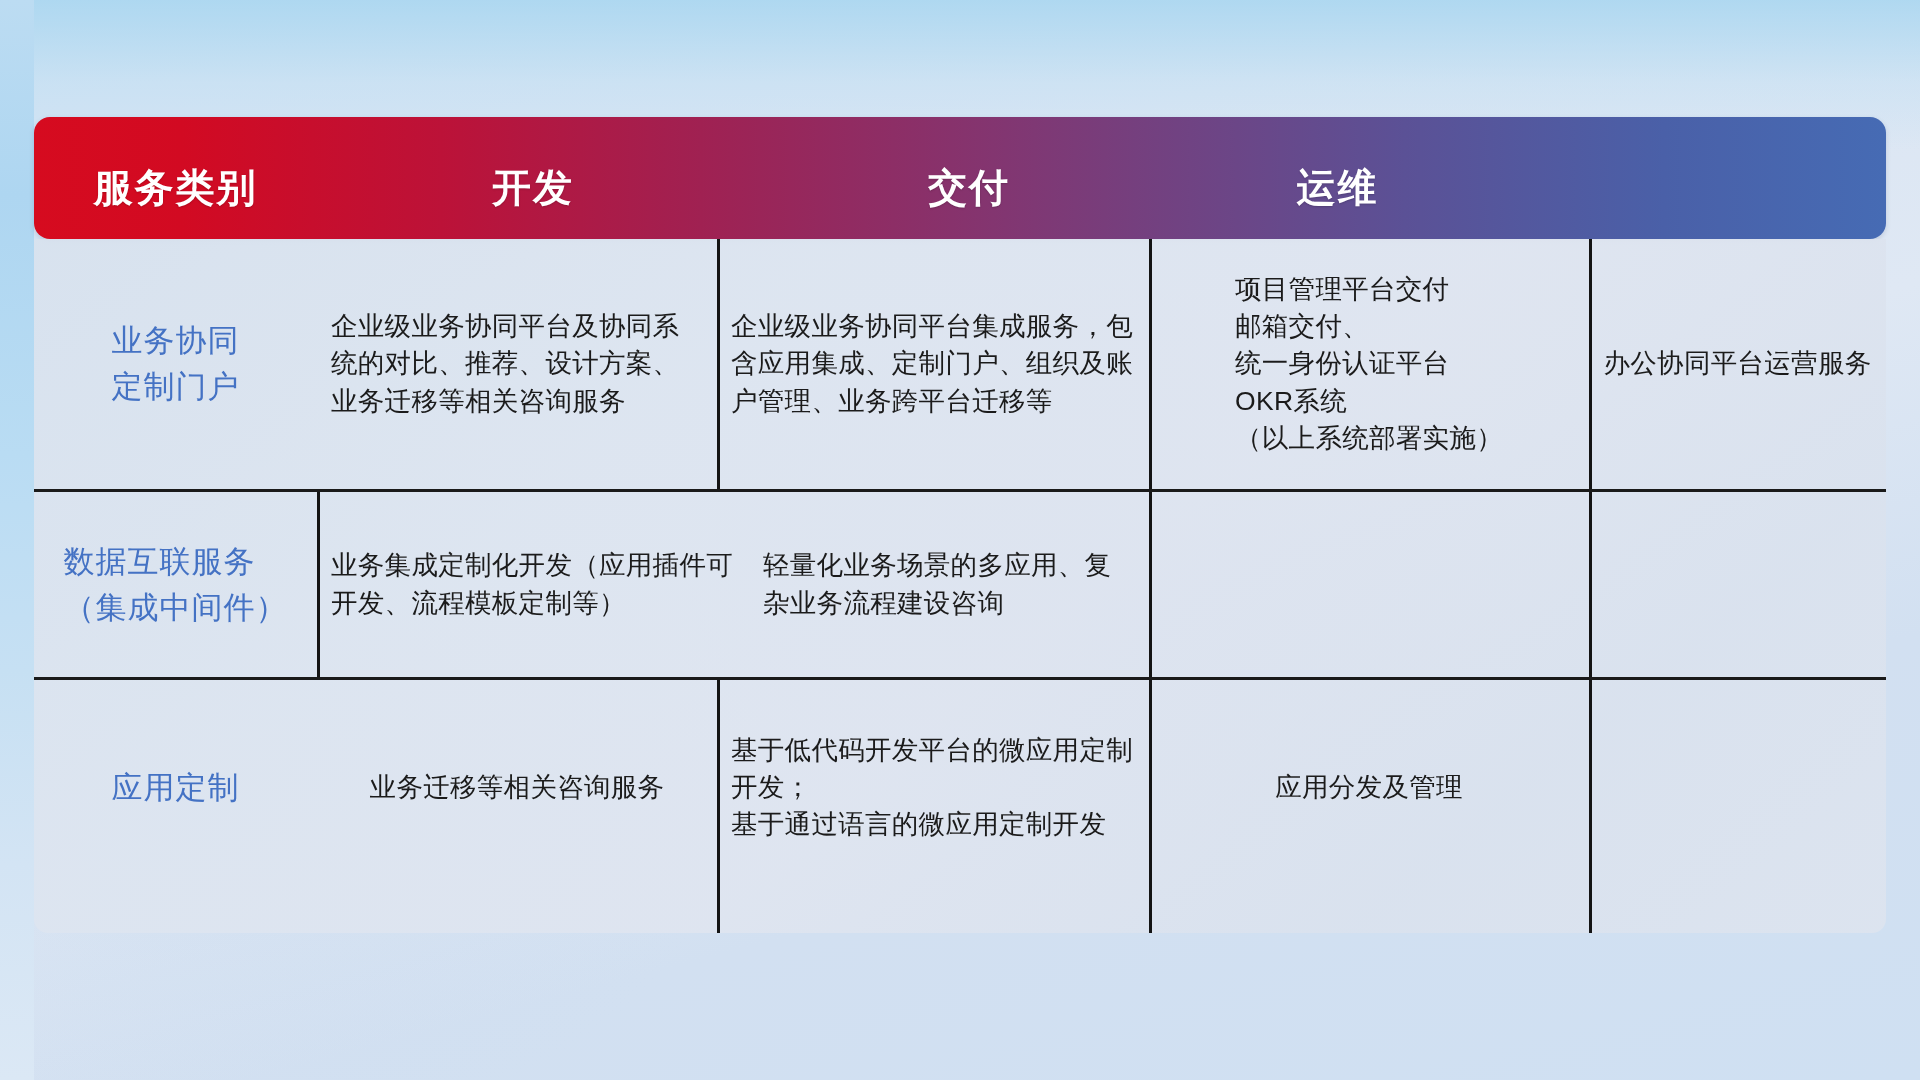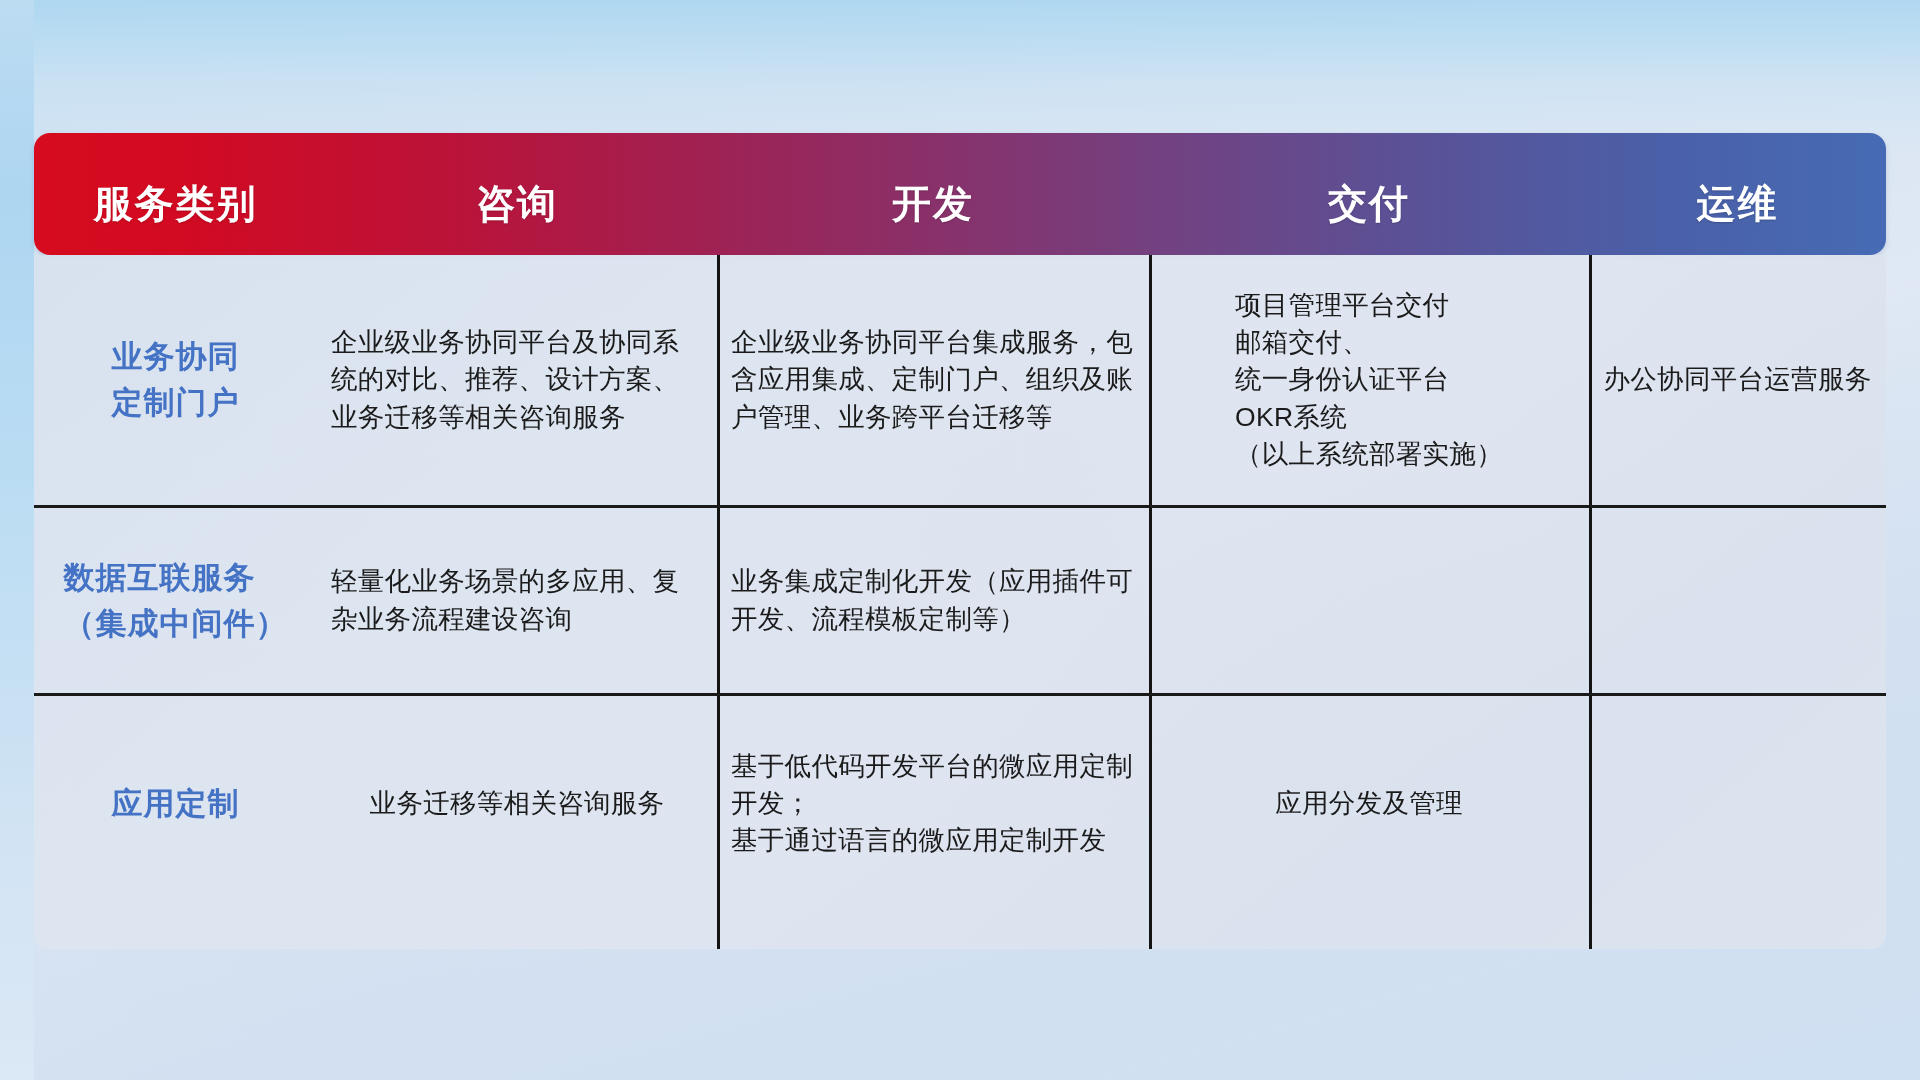--- a/index.html
+++ b/index.html
@@ -21,21 +21,21 @@
     background:linear-gradient(180deg,#bcdcf2 0%, #aed6f1 18%, #b9dcf3 42%, #c6e0f3 62%, #d3e4f4 80%, #dbe8f5 100%);
   }
   .edge-top {
     position:absolute; left:0; top:0; width:1920px; height:150px;
     background:linear-gradient(180deg, rgba(168,214,240,0.85) 0%, rgba(190,223,243,0.4) 55%, rgba(210,228,244,0) 100%);
   }
 
   
   .table-wrap{
     position:absolute;
-    left:34px; top:133px;
+    left:34px; top:117px;
     width:1852px;
   }
   .thead{
     height:122px;
     border-radius:16px;
     background:linear-gradient(90deg,
       #d60b1f 0%,
       #d20a22 8%,
       #bc1238 22%,
       #a02152 36%,
@@ -83,21 +83,21 @@
   }
   .td.vsep::before{
     content:"";
     position:absolute;
     left:0; top:0; bottom:0;
     width:2.6px;
     background:#141414;
   }
   .cat{
     color:#4472c4;
-    font-weight:700;
+    font-weight:400;
     font-size:31px;
     line-height:1.48;
     letter-spacing:1px;
   }
   
   .c0{ width:283px; }
   .c1{ width:400px; }
   .c2{ width:432px; }
   .c3{ width:440px; }
   .c4{ width:297px; }
@@ -122,21 +122,20 @@
 </head>
 <body>
 
 <div class="edge-top"></div>
 <div class="edge-left"></div>
 
 <div class="table-wrap">
 
   <div class="thead">
     <div class="th h0">服务类别</div>
-    <div class="th h1">咨询</div>
     <div class="th h2">开发</div>
     <div class="th h3">交付</div>
     <div class="th h4">运维</div>
   </div>
 
   <div class="tbody">
 
     <div class="tr r1">
       <div class="td c0 cat">
         <span>
@@ -154,22 +153,22 @@
       <div class="td c4 vsep">办公协同平台运营服务</div>
     </div>
 
     <div class="tr r2 row-sep">
       <div class="td c0 cat">
         <span>
           <span>数据互联服务</span><br>
           <span>（集成中间件）</span>
         </span>
       </div>
+      <div class="td c2 vsep">业务集成定制化开发（应用插件可开发、流程模板定制等）</div>
       <div class="td c1">轻量化业务场景的多应用、复杂业务流程建设咨询</div>
-      <div class="td c2 vsep">业务集成定制化开发（应用插件可开发、流程模板定制等）</div>
       <div class="td c3 vsep" style="white-space:pre-line;"></div>
       <div class="td c4 vsep"></div>
     </div>
 
     <div class="tr r3 row-sep">
       <div class="td c0 cat">应用定制</div>
       <div class="td c1">业务迁移等相关咨询服务</div>
       <div class="td c2 vsep" style="white-space:pre-line;">基于低代码开发平台的微应用定制开发；
 基于通过语言的微应用定制开发</div>
       <div class="td c3 vsep">应用分发及管理</div>

